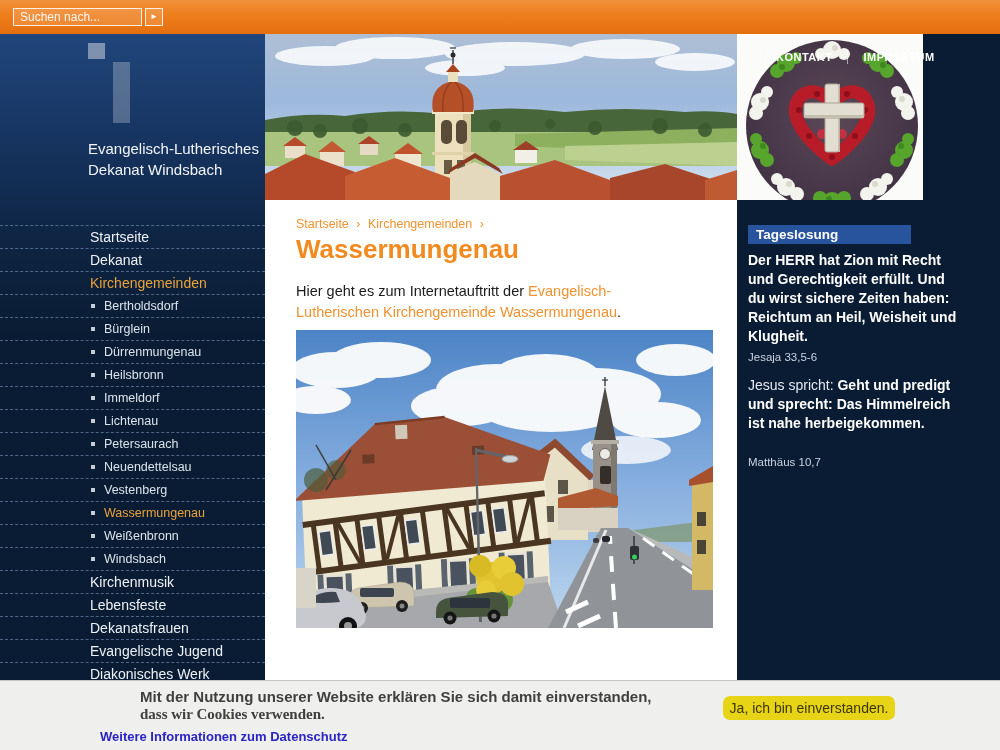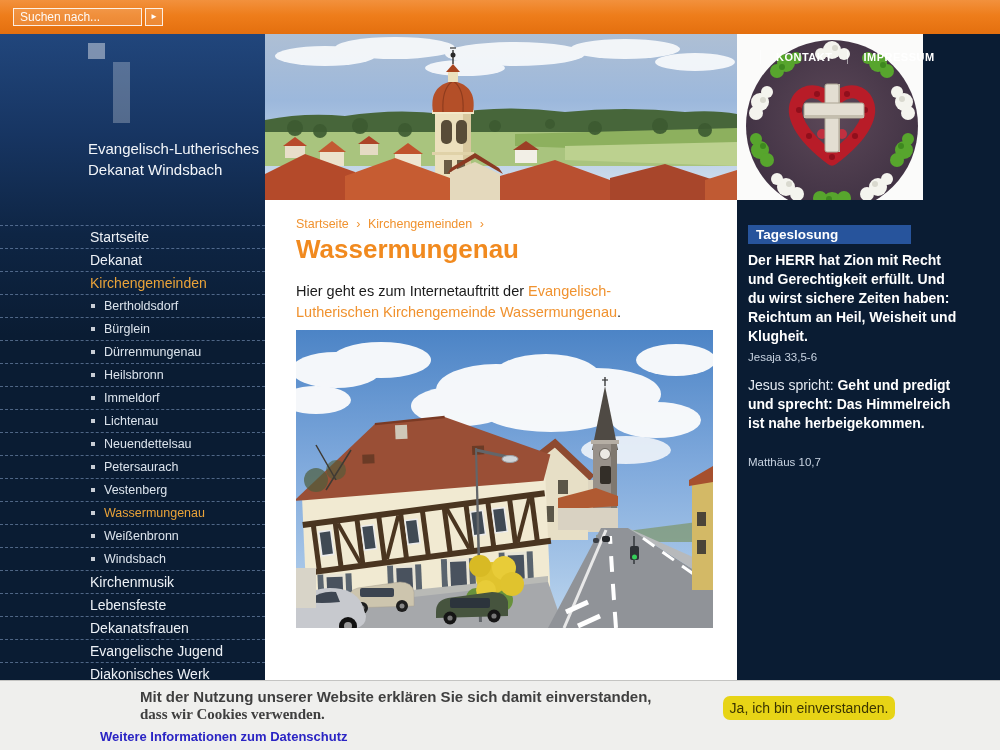--- a/index.html
+++ b/index.html
@@ -130,22 +130,22 @@
   <ul class="nav">
     <li class="top">Startseite</li>
     <li class="top">Dekanat</li>
     <li class="top active">Kirchengemeinden</li>
     <li class="sub"><span class="bullet"></span><span>Bertholdsdorf</span></li>
     <li class="sub"><span class="bullet"></span><span>Bürglein</span></li>
     <li class="sub"><span class="bullet"></span><span>Dürrenmungenau</span></li>
     <li class="sub"><span class="bullet"></span><span>Heilsbronn</span></li>
     <li class="sub"><span class="bullet"></span><span>Immeldorf</span></li>
     <li class="sub"><span class="bullet"></span><span>Lichtenau</span></li>
+    <li class="sub"><span class="bullet"></span><span>Petersaurach</span></li>
     <li class="sub"><span class="bullet"></span><span>Neuendettelsau</span></li>
-    <li class="sub"><span class="bullet"></span><span>Petersaurach</span></li>
     <li class="sub"><span class="bullet"></span><span>Vestenberg</span></li>
     <li class="sub active"><span class="bullet"></span><span>Wassermungenau</span></li>
     <li class="sub"><span class="bullet"></span><span>Weißenbronn</span></li>
     <li class="sub"><span class="bullet"></span><span>Windsbach</span></li>
     <li class="top">Kirchenmusik</li>
     <li class="top">Lebensfeste</li>
     <li class="top">Dekanatsfrauen</li>
     <li class="top">Evangelische Jugend</li>
     <li class="top">Diakonisches Werk</li>
     <li class="top">Evangelisches Bildungswerk</li>

